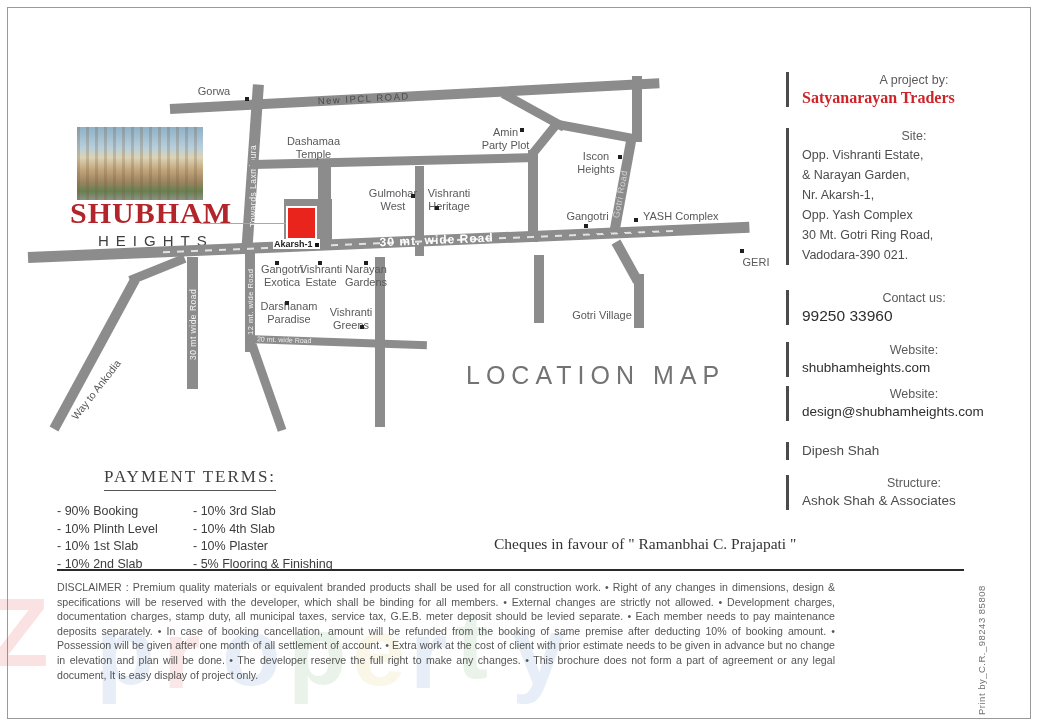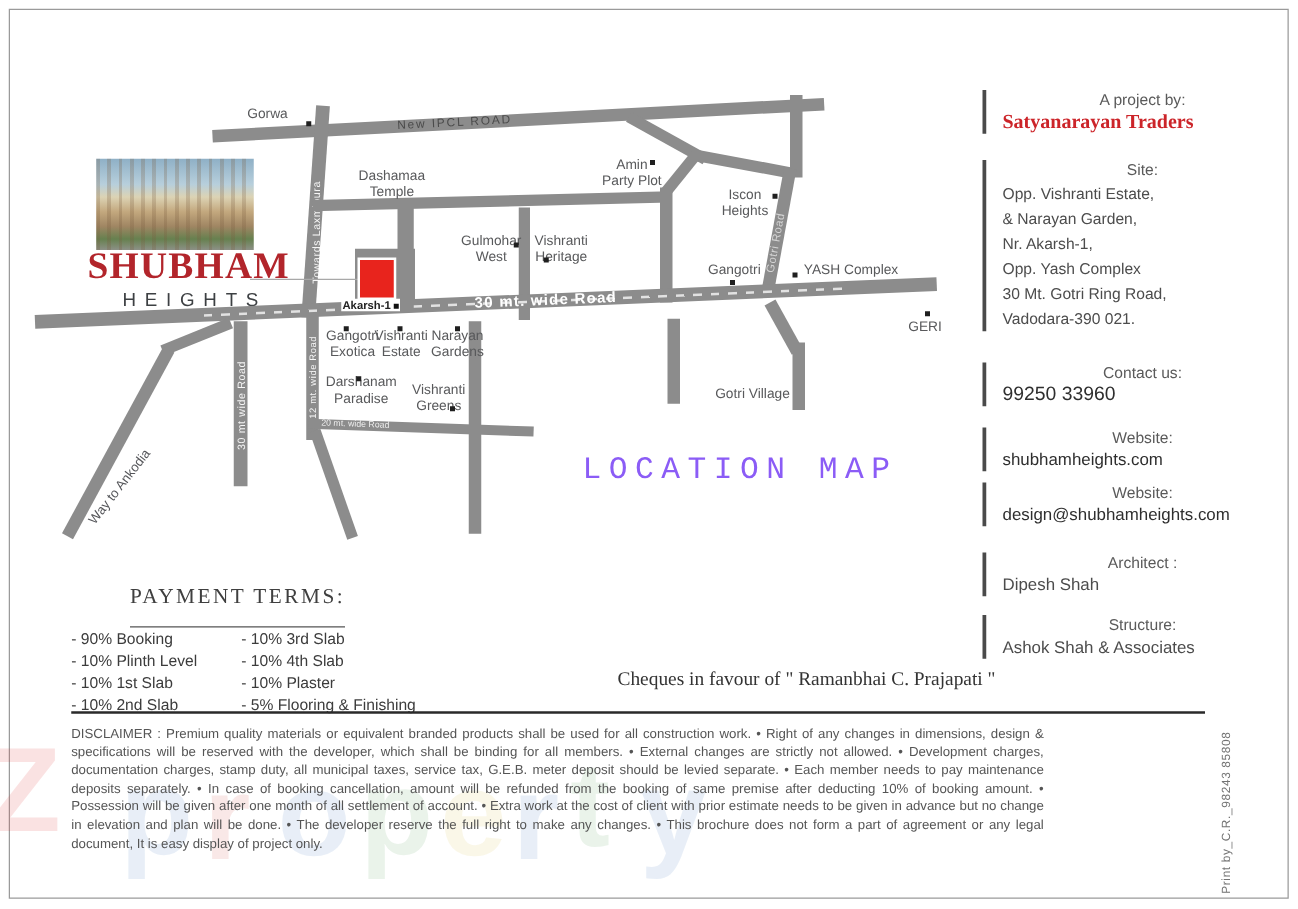--- a/index.html
+++ b/index.html
@@ -29,42 +29,42 @@
   #mainroadlbl{left:352px;top:-1px;color:#fff;font-weight:bold;font-size:12px;letter-spacing:1px;line-height:12px;}
   #ipcllbl{left:148px;top:0;color:#4b4b4b;font-size:9.5px;letter-spacing:1.5px;line-height:10px;}
   #gotrilbl{left:16px;top:-1px;color:#d4d4d4;font-size:9px;letter-spacing:.5px;line-height:11px;}
   #mt20lbl{left:10px;top:0;color:rgba(255,255,255,.85);font-size:7px;line-height:8px;}
   #ankodialbl{position:absolute;left:52px;top:368px;width:112px;transform:rotate(-52deg);
               font-size:10.5px;color:#55565a;white-space:nowrap;}
   #marker{position:absolute;left:288px;top:208px;width:27px;height:30px;background:#e8241d;box-shadow:0 0 0 2px #fff;}
   #markerlbl{position:absolute;left:273px;top:239px;font-size:9px;font-weight:bold;color:#222;background:#fff;padding:0 1px;white-space:nowrap;}
   #markerlbl .sq{display:inline-block;width:4px;height:4px;background:#111;margin-left:2px;}
   #leader{position:absolute;left:200px;top:223px;width:89px;height:1px;background:#a8a8a8;}
-  #maptitle{position:absolute;left:466px;top:361px;font-family:Liberation Mono, monospace;
-            font-size:25px;letter-spacing:6px;color:#8b5cf6;}
+  #maptitle{position:absolute;left:466px;top:361px;font-family:Liberation Sans, sans-serif;
+            font-size:25px;letter-spacing:6px;color:#737373;}
 
   
   #sidebar{position:absolute;left:786px;top:72px;width:240px;}
   .sec{border-left:3px solid #4a4a4a;padding-left:13px;}
   .sec .lbl{font-size:12.5px;color:#5a5a5a;line-height:17px;text-align:center;}
   .sec .val{font-size:13.5px;color:#2e2e2e;line-height:18px;white-space:pre-line;}
   #sec-project{margin-bottom:21px;}
   #sec-project .val{font-family:"Liberation Serif",serif;font-weight:bold;font-size:16px;color:#cc2429;}
   #sec-site{margin-bottom:25px;}
   #sec-site .val{font-size:12.5px;color:#4c4c4c;line-height:20px;}
   #sec-contact{margin-bottom:17px;}
   #sec-contact .val{font-size:15.5px;}
   #sec-web1{margin-bottom:9px;}
   #sec-web2{margin-bottom:21px;}
   #sec-architect{margin-bottom:15px;}
   #sec-architect .val,#sec-structure .val{color:#4c4c4c;}
 
   
   #paytitle{position:absolute;left:104px;top:467px;font-family:"Liberation Serif",serif;
-            font-size:17px;letter-spacing:2px;color:#3f3f3f;border-bottom:1px solid #555;padding-bottom:14px;text-align:center;}
+            font-size:17px;letter-spacing:2px;color:#3f3f3f;border-bottom:1px solid #555;padding-bottom:3px;text-align:center;}
   .paycol{position:absolute;top:503px;font-size:12.5px;line-height:17.5px;color:#3c3c3c;white-space:nowrap;}
   #paycol1{left:57px;} #paycol2{left:193px;}
 
   
   #cheques{position:absolute;left:494px;top:535px;font-family:"Liberation Serif",serif;
            font-size:15.5px;color:#333;white-space:nowrap;}
   #rule{position:absolute;left:57px;top:569px;width:907px;height:2px;background:#2a2a2a;}
   #disclaimer{position:absolute;left:57px;top:580px;width:778px;font-size:10.6px;line-height:14.6px;
               color:#555;text-align:justify;}
   #printby{position:absolute;left:976px;top:540px;height:175px;writing-mode:vertical-rl;
@@ -148,21 +148,21 @@
   <div class="place" style="left:468px;top:126px;width:75px;">Amin
 Party Plot</div>
   <div class="place" style="left:563px;top:150px;width:66px;">Iscon
 Heights</div>
   <div class="place" style="left:358px;top:187px;width:70px;">Gulmohar
 West</div>
   <div class="place" style="left:417px;top:187px;width:64px;">Vishranti
 Heritage</div>
   <div class="place" style="left:560px;top:210px;width:55px;">Gangotri</div>
   <div class="place" style="left:643px;top:210px;width:84px;text-align:left;">YASH Complex</div>
-  <div class="place" style="left:722px;top:256px;width:36px;">GERI</div>
+  <div class="place" style="left:738px;top:256px;width:36px;">GERI</div>
   <div class="place" style="left:250px;top:263px;width:64px;">Gangotri
 Exotica</div>
   <div class="place" style="left:292px;top:263px;width:58px;">Vishranti
 Estate</div>
   <div class="place" style="left:334px;top:263px;width:64px;">Narayan
 Gardens</div>
   <div class="place" style="left:252px;top:300px;width:74px;">Darshanam
 Paradise</div>
   <div class="place" style="left:320px;top:306px;width:62px;">Vishranti
 Greens</div>
@@ -204,21 +204,20 @@
     </div>
     <div class="sec" id="sec-web1">
       <div class="lbl">Website:</div>
       <div class="val">shubhamheights.com</div>
     </div>
     <div class="sec" id="sec-web2">
       <div class="lbl">Website:</div>
       <div class="val">design@shubhamheights.com</div>
     </div>
     <div class="sec" id="sec-architect">
-      <div class="lbl">Architect :</div>
       <div class="val">Dipesh Shah</div>
     </div>
     <div class="sec" id="sec-structure">
       <div class="lbl">Structure:</div>
       <div class="val">Ashok Shah &amp; Associates</div>
     </div>
   </div>
 
   <div id="paytitle">PAYMENT TERMS:</div>
   <div class="paycol" id="paycol1">

